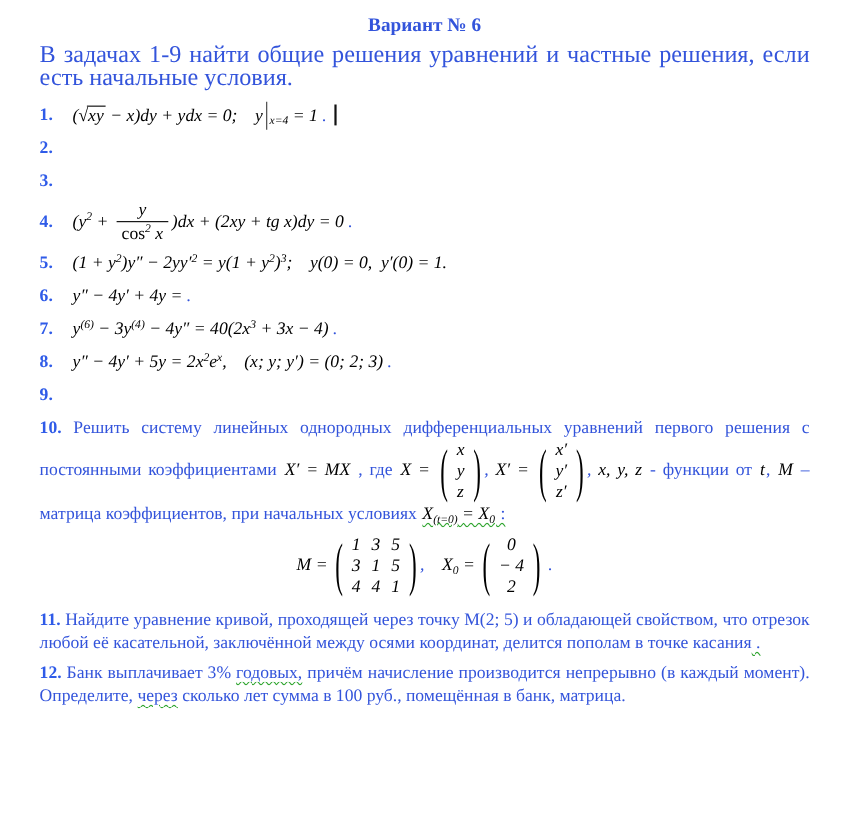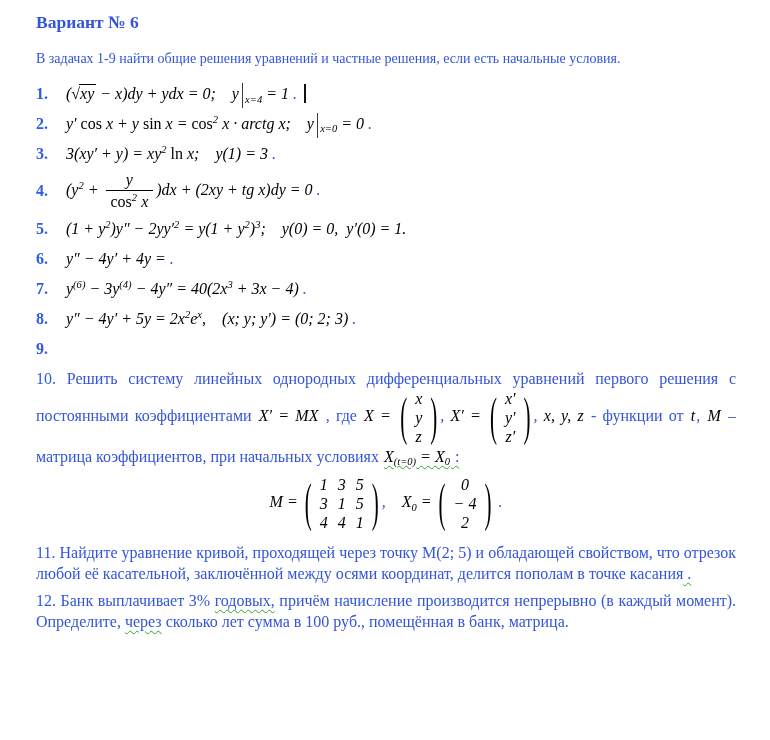--- a/index.html
+++ b/index.html
@@ -4,25 +4,25 @@
 <style>
   :root{ --blue:#3354db; --numblue:#2f5be8; --green:#2fa52f; --ink:#000000; }
   *{ box-sizing:border-box; }
   html,body{ margin:0; padding:0; }
   body{
     width:770px; height:740px; background:#ffffff; overflow:hidden;
     font-family:"Liberation Serif", serif; color:var(--blue);
     padding:10px 34px 0 36px;
   }
   .title{
-    font-weight:bold; font-size:17.5px; color:var(--blue);
-    margin:2px 0 15px 0;
+    text-align:center; font-weight:bold; font-size:17.5px; color:var(--blue);
+    margin:2px 0 5px 0;
   }
   .intro{
-    font-size:14px; line-height:21px; text-align:justify; margin:0 0 12px 0;
+    font-size:22px; line-height:21px; text-align:justify; margin:0 0 12px 0;
   }
   
   .prow{ display:flex; align-items:center; margin:5px 0; min-height:25px; }
   .pnum{
     flex:none; width:30px; font-weight:bold; color:var(--numblue);
     font-size:16px; font-style:normal;
   }
   
   .math{ font-family:"Liberation Serif", serif; font-style:italic; color:var(--ink); font-size:16px; }
   .math .rm{ font-style:normal; }
@@ -39,46 +39,44 @@
   .math .mat{ display:inline-flex; align-items:center; vertical-align:middle; margin:0 2px; }
   .math .paren{ display:inline-block; font-style:normal; font-size:21px; transform:scaleY(2.55); transform-origin:center; padding:0 1px; }
   .math .matbody{ display:inline-flex; flex-direction:column; align-items:center; padding:0 2px; }
   .math .matrow{ display:flex; justify-content:center; line-height:19px; }
   .math .matcell{ text-align:center; padding:0 5px; min-width:14px; }
   .caret{ display:inline-block; width:2px; height:19px; background:#111; margin-left:7px; vertical-align:-4px; }
   
   .para{
     font-size:16px; line-height:21px; text-align:justify; margin:6px 0;
   }
-  .para .bnum{ font-weight:normal; color:var(--numblue); }
+  .para .bnum{ font-weight:bold; color:var(--numblue); }
   .para .math{ padding:0 1px; }
   .wavy{
     text-decoration-line:underline; text-decoration-style:wavy;
     text-decoration-color:var(--green); text-decoration-thickness:1px;
     text-underline-offset:3px;
   }
   .mtxline{ text-align:center; margin:8px 0 10px 0; }
 </style>
 </head>
 <body>
 
 <div class="title">Вариант № 6</div>
 <p class="intro">В задачах 1-9 найти общие решения уравнений и частные решения, если есть начальные условия.</p>
 
 <div class="prow">
   <span class="pnum">1.</span>
   <span class="math">(<span class="sqrt"><span class="rsym">√</span><span class="rad">xy</span></span> − x)dy + ydx = 0;  y<span class="evbar">|</span><span class="sub">x=4</span> = 1<span class="bluec"> .</span><span class="caret"></span></span>
 </div>
 <div class="prow">
   <span class="pnum">2.</span>
-  <span class="math">y′ <span class="rm">cos</span> x + y <span class="rm">sin</span> x = <span class="rm">cos</span><span class="sup">2</span> x · arctg x;  y<span class="evbar">|</span><span class="sub">x=0</span> = 0<span class="bluec"> .</span></span>
 </div>
 <div class="prow">
   <span class="pnum">3.</span>
-  <span class="math">3(xy′ + y) = xy<span class="sup">2</span> <span class="rm">ln</span> x;  y(1) = 3<span class="bluec"> .</span></span>
 </div>
 <div class="prow">
   <span class="pnum">4.</span>
   <span class="math">(y<span class="sup">2</span> + <span class="frac"><span class="fnum">y</span><span class="fden"><span class="rm">cos</span><span class="sup">2</span> x</span></span>)dx + (2xy + tg x)dy = 0<span class="bluec"> .</span></span>
 </div>
 <div class="prow">
   <span class="pnum">5.</span>
   <span class="math">(1 + y<span class="sup">2</span>)y″ − 2yy′<span class="sup">2</span> = y(1 + y<span class="sup">2</span>)<span class="sup">3</span>;  y(0) = 0, y′(0) = 1.</span>
 </div>
 <div class="prow">

